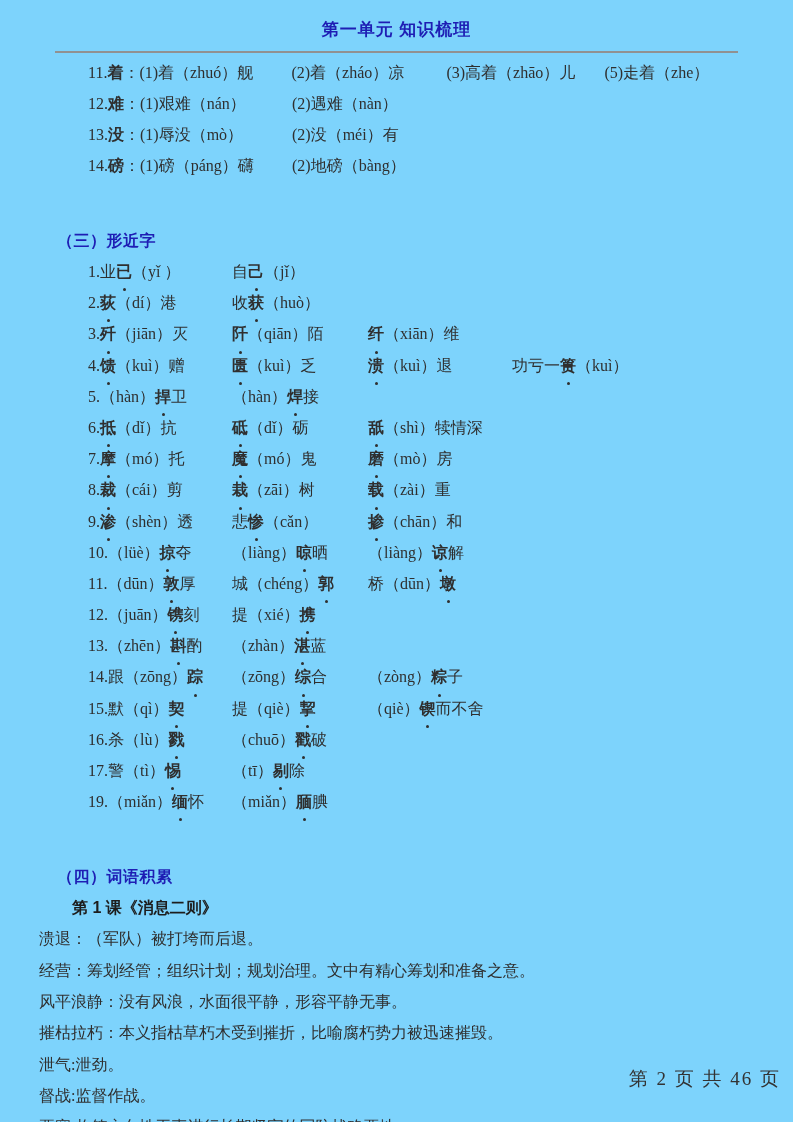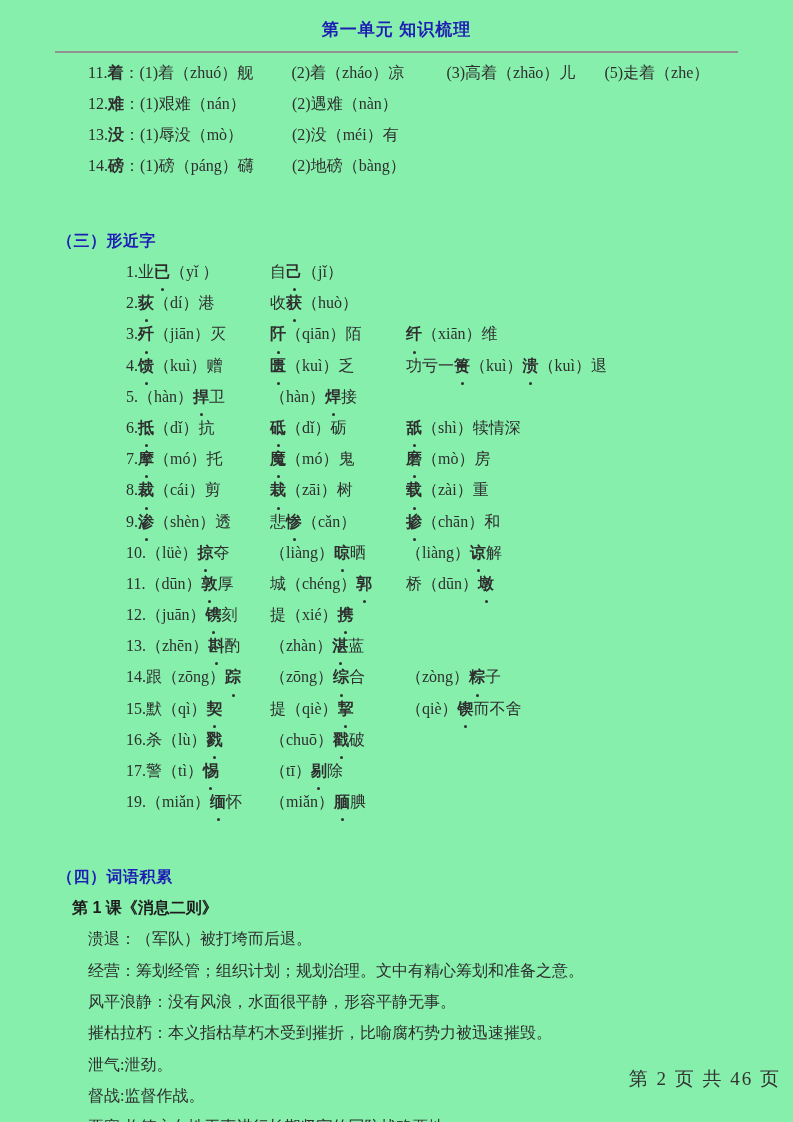--- a/index.html
+++ b/index.html
@@ -1,20 +1,20 @@
 <!DOCTYPE html>
 <html><head>
 <meta charset="utf-8">
 <style>
   html,body { margin:0; padding:0; background:#ffffff; }
   .doc {
     position:relative;
     width:793px; height:1122px;
     margin:0 auto;
-    background:#86efac;
+    background:#7dd3fc;
     overflow:hidden;
     color:#2f2f2f;
     font-family:"Liberation Serif","DejaVu Serif",serif;
     font-size:16px;
   }
   .title {
     padding-top:18px;
     text-align:center;
     font-family:"Liberation Sans","DejaVu Sans",sans-serif;
     font-size:17px;
@@ -40,41 +40,41 @@
   .sec-heading {
     margin-left:57px; height:31px; line-height:31px;
     font-family:"Liberation Sans","DejaVu Sans",sans-serif;
     font-weight:bold; font-size:16px; color:#1e1eb4;
     letter-spacing:0.5px;
     margin-top:44px;
   }
   
   .xj-row { margin-left:88px; height:31.2px; line-height:31.2px; display:flex; white-space:nowrap; }
   .xj-cell { white-space:nowrap; }
-  .xj-c0 { min-width:144px;margin-left:38px; }
+  .xj-c0 { min-width:144px; }
   .xj-c1 { min-width:136px; }
   .xj-c2 { min-width:144px; }
   
   .bd { font-weight:bold; display:inline-block; position:relative; }
   .bd::after {
     content:"";
     position:absolute;
     left:50%; margin-left:-1.5px;
     bottom:-4px;
     width:3px; height:3px;
     border-radius:50%;
     background:#2f2f2f;
   }
   .lesson {
     margin-left:72px; height:31px; line-height:31px;
     font-weight:bold;
     font-family:"Liberation Sans","DejaVu Sans",sans-serif;
     font-size:16px; color:#1d1d1d;
   }
-  .def-line { margin-left:88px; height:31.3px; line-height:31.3px; white-space:nowrap; }
+  .def-line { margin-left:39px; height:31.3px; line-height:31.3px; white-space:nowrap; }
   .footer {
     position:absolute; left:0; right:12px; bottom:30px;
     text-align:right;
     font-size:19px; color:#333333;
     letter-spacing:2px;
   }
 </style>
 </head>
 <body>
 
@@ -118,22 +118,22 @@
         <span class="xj-cell xj-c1">收<span class="bd">获</span>（huò）</span>
       </div>
       <div class="xj-row">
         <span class="xj-cell xj-c0"><span class="xj-num">3.</span><span class="bd">歼</span>（jiān）灭</span>
         <span class="xj-cell xj-c1"><span class="bd">阡</span>（qiān）陌</span>
         <span class="xj-cell xj-c2"><span class="bd">纤</span>（xiān）维</span>
       </div>
       <div class="xj-row">
         <span class="xj-cell xj-c0"><span class="xj-num">4.</span><span class="bd">馈</span>（kuì）赠</span>
         <span class="xj-cell xj-c1"><span class="bd">匮</span>（kuì）乏</span>
+        <span class="xj-cell xj-c2"><span class="bd">溃</span>（kuì）退</span>
         <span class="xj-cell xj-c3">功亏一<span class="bd">篑</span>（kuì）</span>
-        <span class="xj-cell xj-c2"><span class="bd">溃</span>（kuì）退</span>
       </div>
       <div class="xj-row">
         <span class="xj-cell xj-c0"><span class="xj-num">5.</span>（hàn）<span class="bd">捍</span>卫</span>
         <span class="xj-cell xj-c1">（hàn）<span class="bd">焊</span>接</span>
       </div>
       <div class="xj-row">
         <span class="xj-cell xj-c0"><span class="xj-num">6.</span><span class="bd">抵</span>（dǐ）抗</span>
         <span class="xj-cell xj-c1"><span class="bd">砥</span>（dǐ）砺</span>
         <span class="xj-cell xj-c2"><span class="bd">舐</span>（shì）犊情深</span>
       </div>

